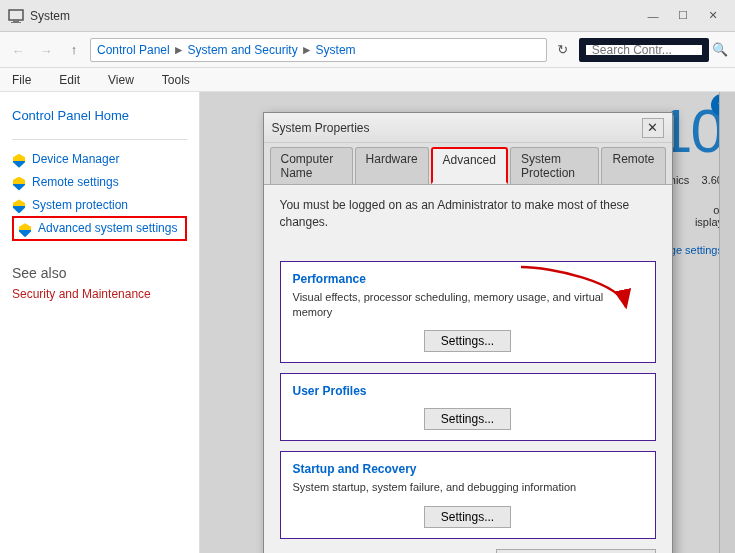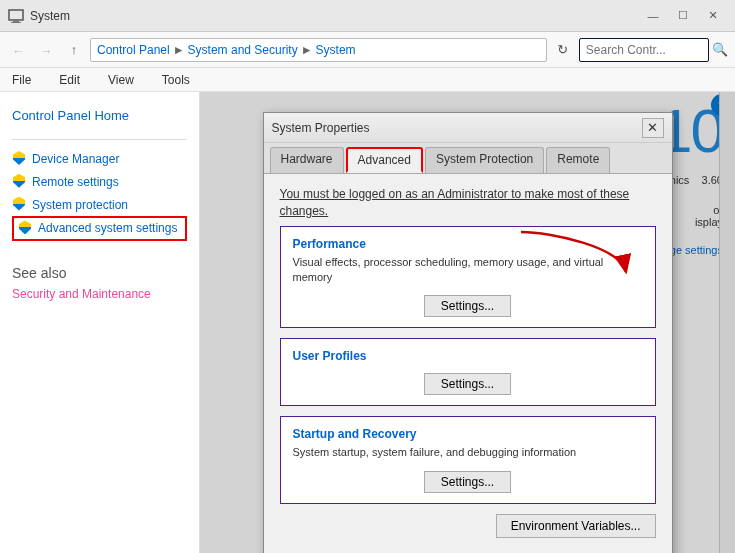--- a/index.html
+++ b/index.html
@@ -97,21 +97,21 @@
       cursor: pointer;
       display: flex;
       align-items: center;
       justify-content: center;
       color: #555;
       font-size: 13px;
     }
     .search-box {
       width: 130px;
       height: 24px;
-      border: 1px solid #0f172a;
+      border: 7px solid #0f172a;
       padding: 0 6px;
       font-size: 12px;
       border-radius: 2px;
     }
     .search-icon {
       color: #666;
       font-size: 13px;
     }
 
     
@@ -153,21 +153,21 @@
       margin-bottom: 16px;
       cursor: pointer;
     }
     .sidebar-divider {
       border: none;
       border-top: 1px solid #ddd;
       margin: 8px 0;
     }
     .sidebar-nav-item {
       display: flex;
-      align-items: flex-start;
+      align-items: flex-end;
       gap: 6px;
       color: #0066cc;
       font-size: 12px;
       cursor: pointer;
       padding: 3px 0;
       line-height: 1.4;
     }
     .sidebar-nav-item.highlighted {
       border: 2px solid #e00;
       padding: 2px 4px;
@@ -187,21 +187,21 @@
       clip-path: polygon(50% 0%, 100% 25%, 100% 60%, 50% 100%, 0% 60%, 0% 25%);
       display: inline-block;
     }
     .see-also {
       margin-top: 24px;
       color: #555;
       font-size: 14px;
       margin-bottom: 6px;
     }
     .see-also-link {
-      color: #ec4899;
+      color: #b91c1c;
       font-size: 12px;
       cursor: pointer;
     }
 
     
     .content-area {
       flex: 1;
       background: #f8f8f8;
       position: relative;
       overflow: hidden;
@@ -322,23 +322,22 @@
       border-bottom: 2px solid #f0f0f0;
     }
 
     
     .dialog-body {
       padding: 12px 16px;
     }
     .dialog-notice {
       font-size: 12px;
       color: #333;
-      margin-bottom: 6px;
+      margin-bottom: 30px;
       line-height: 1.4;
-      text-decoration: underline;
     }
 
     
     .section-box {
       border: 1px solid #4c1d95;
       margin-bottom: 10px;
       padding: 10px 12px;
       background: white;
       position: relative;
     }
@@ -486,20 +485,21 @@
 
     <div class="modal-overlay">
       <div class="dialog">
 
         <div class="dialog-title-bar">
           <span class="dialog-title-text">System Properties</span>
           <button class="dialog-close-btn">✕</button>
         </div>
 
         <div class="tabs">
+          <div class="tab">Computer Name</div>
           <div class="tab">Hardware</div>
           <div class="tab active highlighted-tab">Advanced</div>
           <div class="tab">System Protection</div>
           <div class="tab">Remote</div>
         </div>
 
         <div class="dialog-body">
 
           <div class="dialog-notice">You must be logged on as an Administrator to make most of these changes.</div>
 

